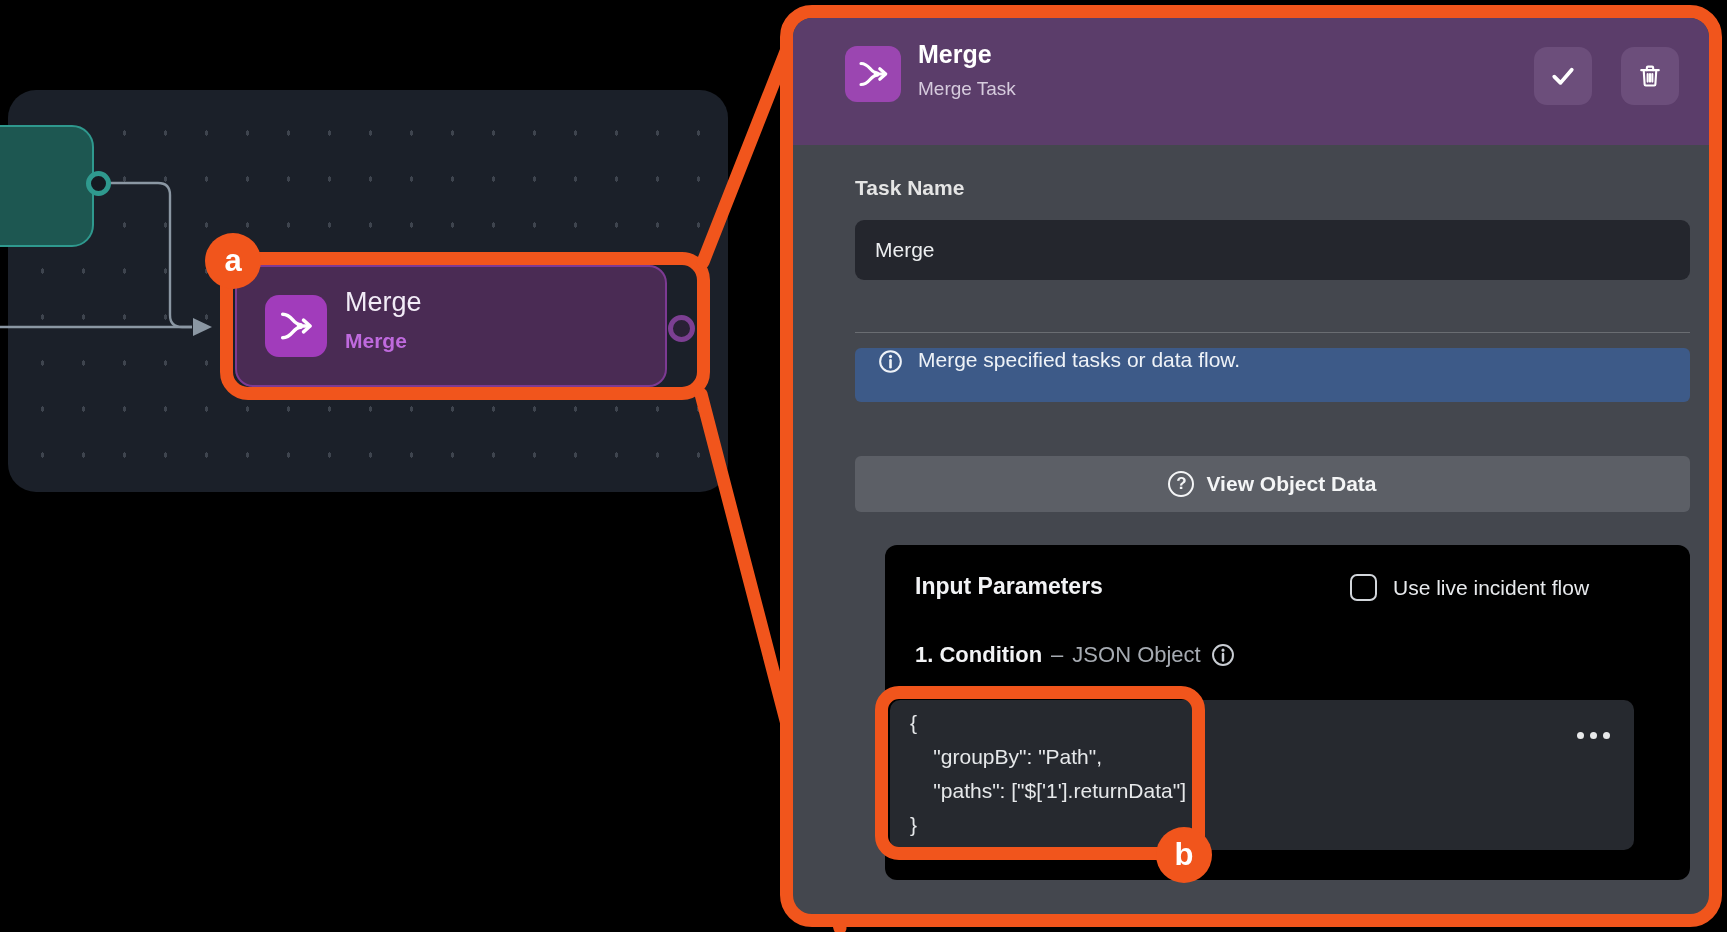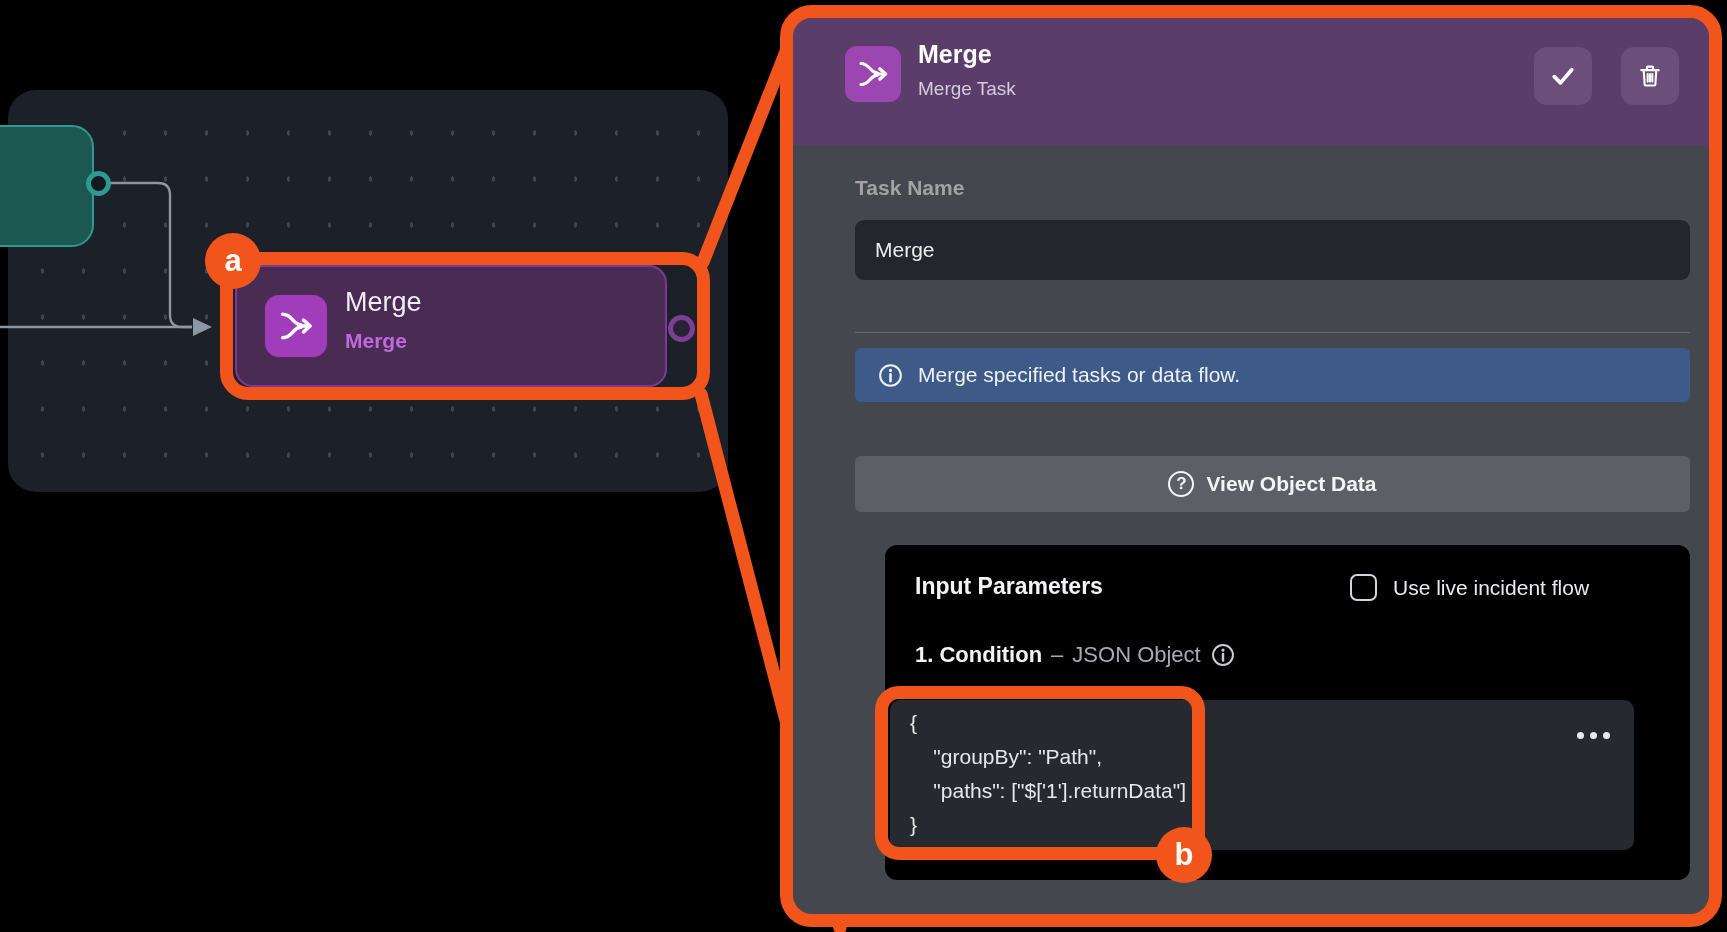--- a/index.html
+++ b/index.html
@@ -40,28 +40,28 @@
   .p-header{position:absolute;left:0;top:0;width:916px;height:127px;background:#5b3d6a;
     border-radius:18px 18px 0 0;}
   .p-header .tile{position:absolute;left:52px;top:28px;width:56px;height:56px;background:#9b46b1;
     border-radius:12px;display:flex;align-items:center;justify-content:center;}
   .p-title{position:absolute;left:125px;top:22px;font-size:25px;font-weight:bold;color:#fff;}
   .p-sub{position:absolute;left:125px;top:60px;font-size:19px;color:#d6cbdd;}
   .hbtn{position:absolute;top:29px;width:58px;height:58px;background:#6c4e7b;border:none;
     border-radius:13px;display:flex;align-items:center;justify-content:center;cursor:pointer;}
   .hbtn.check{left:741px;} .hbtn.trash{left:828px;}
 
-  .lbl{position:absolute;font-weight:bold;color:#a3a3a3;font-size:21px;}
+  .lbl{position:absolute;font-weight:bold;color:#e5e5e5;font-size:21px;}
   .task-label{left:62px;top:158px;}
   .task-input{position:absolute;left:62px;top:202px;width:835px;height:60px;background:#24262d;
     border:none;border-radius:9px;color:#eceef0;font-size:21px;padding:0 20px;
     font-family:"Liberation Sans", sans-serif;}
   .divider{position:absolute;left:62px;top:314px;width:835px;height:1px;background:#6a6d72;}
   .banner{position:absolute;left:62px;top:330px;width:835px;height:54px;background:#3d5a88;
-    border-radius:6px;display:flex;align-items:center;gap:14px;padding:0 22px;color:#eef2f7;font-size:21px;}
+    border-radius:6px;display:flex;gap:14px;padding:0 22px;color:#eef2f7;font-size:21px;}
   .sample-btn{position:absolute;left:62px;top:438px;width:835px;height:56px;background:#5c5f66;
     border:none;border-radius:6px;display:flex;align-items:center;justify-content:center;gap:12px;
     color:#f4f5f6;font-size:21px;font-weight:bold;cursor:pointer;font-family:"Liberation Sans", sans-serif;}
   .qmark{display:inline-flex;width:26px;height:26px;border:2px solid #f4f5f6;border-radius:50%;
     align-items:center;justify-content:center;font-size:17px;font-weight:bold;}
 
   .card{position:absolute;left:92px;top:527px;width:805px;height:335px;background:#000000;border-radius:12px;}
   .card-heading{position:absolute;left:30px;top:28px;font-size:23px;font-weight:bold;color:#f2f3f5;}
   .live-row{position:absolute;left:465px;top:29px;display:flex;align-items:center;gap:16px;}
   .checkbox{width:27px;height:27px;border:2.5px solid #d2d6db;border-radius:7px;background:transparent;cursor:pointer;}

